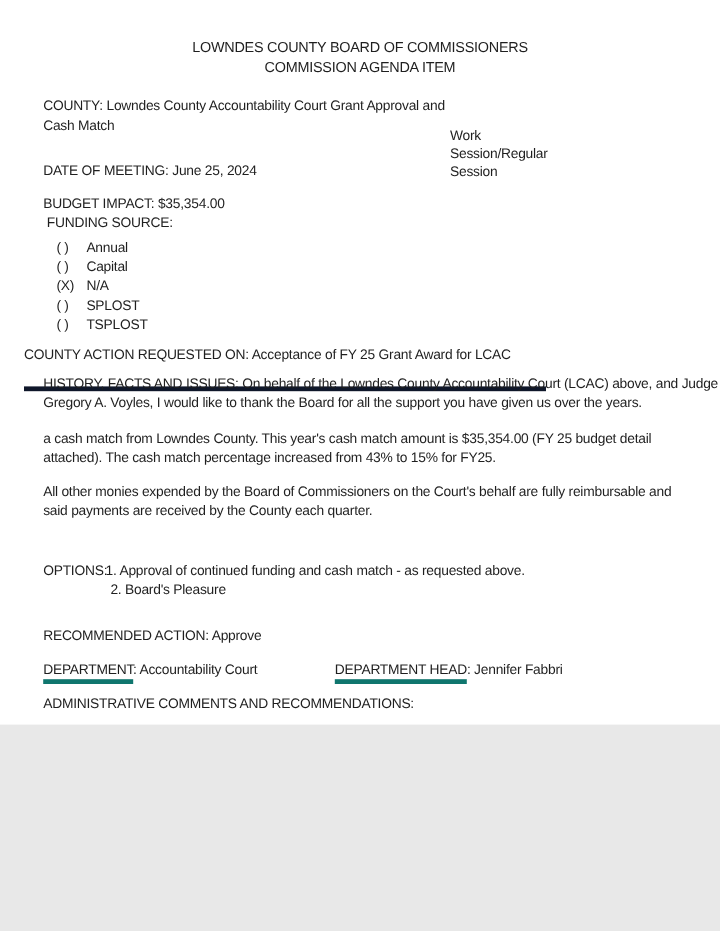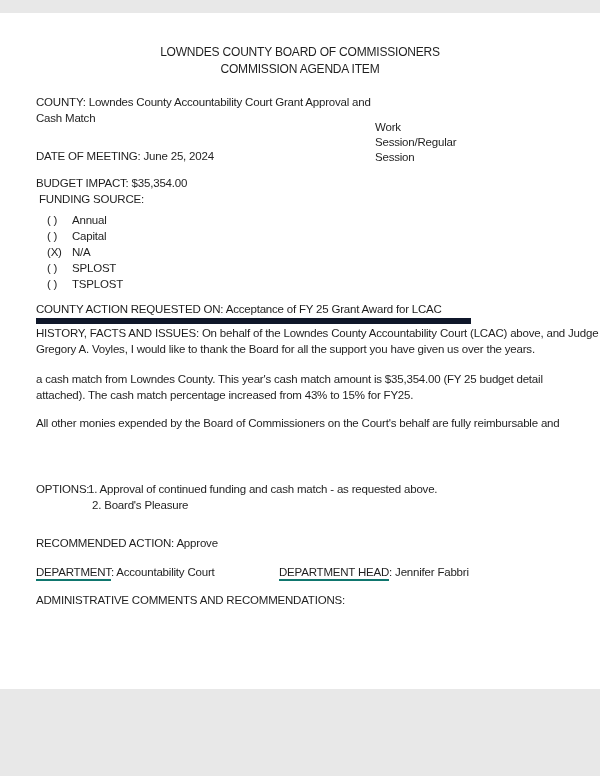--- a/index.html
+++ b/index.html
@@ -1,50 +1,50 @@
 <!DOCTYPE html>
 <html><head>
 <meta charset="utf-8">
 <style>
   html,body { margin:0; padding:0; background:#e8e8e8; }
   .page {
     position:relative;
-    width:600px; height:676px;
-    margin:13px auto;
+    width:600px; height:604px;
+    margin:0 auto;
     background:#ffffff;
     font-family:"Liberation Sans", sans-serif;
     font-size:11.5px;
     letter-spacing:-0.2px;
     color:#1f1f1f;
     overflow:hidden;
   }
   .abs { position:absolute; white-space:nowrap; }
   .center { left:0; right:0; text-align:center; white-space:normal; }
   .title-block { top:31px; line-height:17px; font-size:12px; }
   .subject-block { left:36px; top:81px; line-height:16px; }
   .session-block { left:375px; top:107px; line-height:15px; }
   .date-line { left:36px; top:137px; }
   .budget-line { left:36px; top:164px; }
   .funding-label { left:39px; top:180px; }
   .funding-list { left:47px; top:201px; }
   .funding-item { display:flex; height:16px; align-items:flex-start; }
   .funding-item .marker { width:25px; }
-  .county-action { left:36px; top:290px; width:435px; border-bottom:6px solid #0f172a; padding-bottom:3px; }
+  .county-action { left:20px; top:290px; width:435px; border-bottom:4px solid #0f172a; padding-bottom:20px; }
   .para { left:36px; line-height:16px; }
   .history-para { top:312px; }
   .grant-para { top:358px; }
   .reimb-para { top:402px; }
   .options-block { left:36px; top:468px; line-height:16px; }
   .options-row1 { display:flex; }
   .options-row1 .opt-label { width:52px; }
   .options-row2 { margin-left:56px; }
   .recommended-line { left:36px; top:524px; }
   .department-row { left:36px; top:553px; }
   .dept-head-group { position:absolute; left:243px; top:0; white-space:nowrap; }
-  .underlined { border-bottom:2px solid #0f766e; padding-bottom:1px; }
+  .underlined { border-bottom:4px solid #0f766e; padding-bottom:1px; }
   .admin-line { left:36px; top:581px; }
 </style>
 </head>
 <body>
 
 <div class="page">
 
   <div class="abs center title-block">
     <div>LOWNDES COUNTY BOARD OF COMMISSIONERS</div>
     <div>COMMISSION AGENDA ITEM</div>
@@ -97,20 +97,21 @@
     <div>Gregory A. Voyles, I would like to thank the Board for all the support you have given us over the years.</div>
   </div>
 
   <div class="abs para grant-para">
     <div>a cash match from Lowndes County. This year's cash match amount is $35,354.00 (FY 25 budget detail</div>
     <div>attached). The cash match percentage increased from 43% to 15% for FY25.</div>
   </div>
 
   <div class="abs para reimb-para">
     <div>All other monies expended by the Board of Commissioners on the Court's behalf are fully reimbursable and</div>
+    <div>said payments are received by the County each quarter.</div>
   </div>
 
   <div class="abs options-block">
     <div class="options-row1">
       <span class="opt-label">OPTIONS:</span>
       <span>1. Approval of continued funding and cash match - as requested above.</span>
     </div>
     <div class="options-row2">2. Board's Pleasure</div>
   </div>
 

